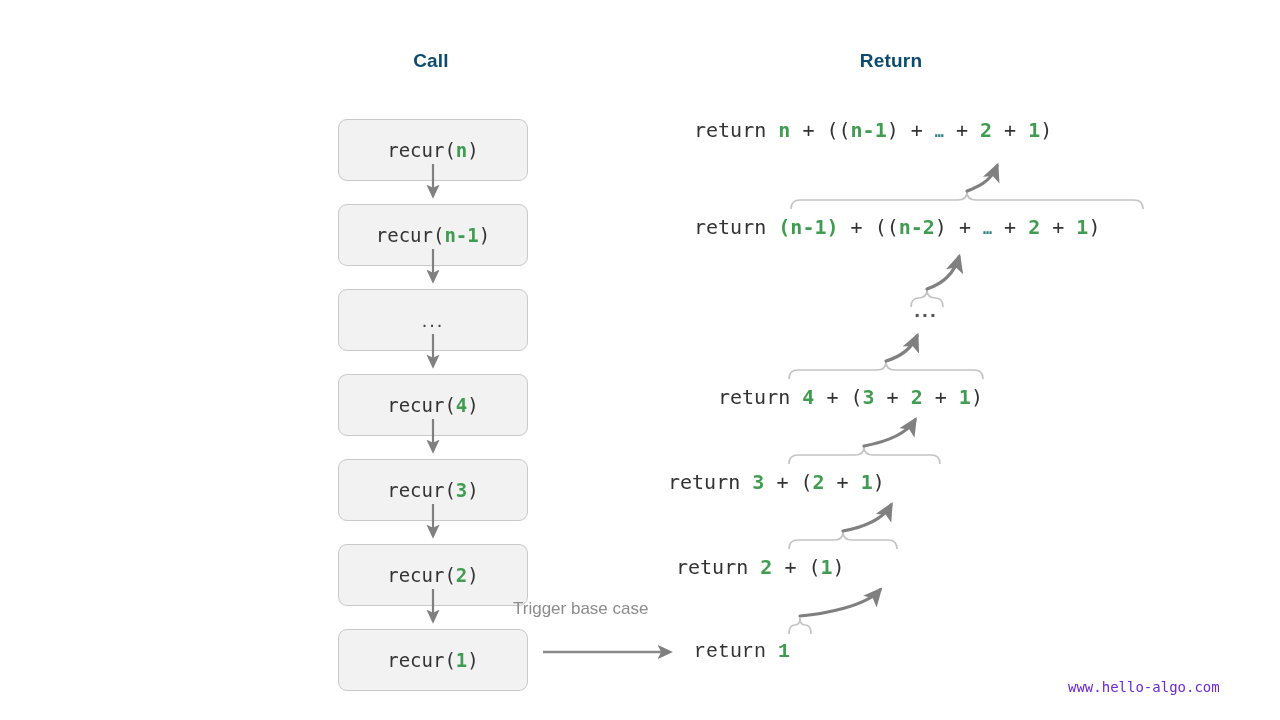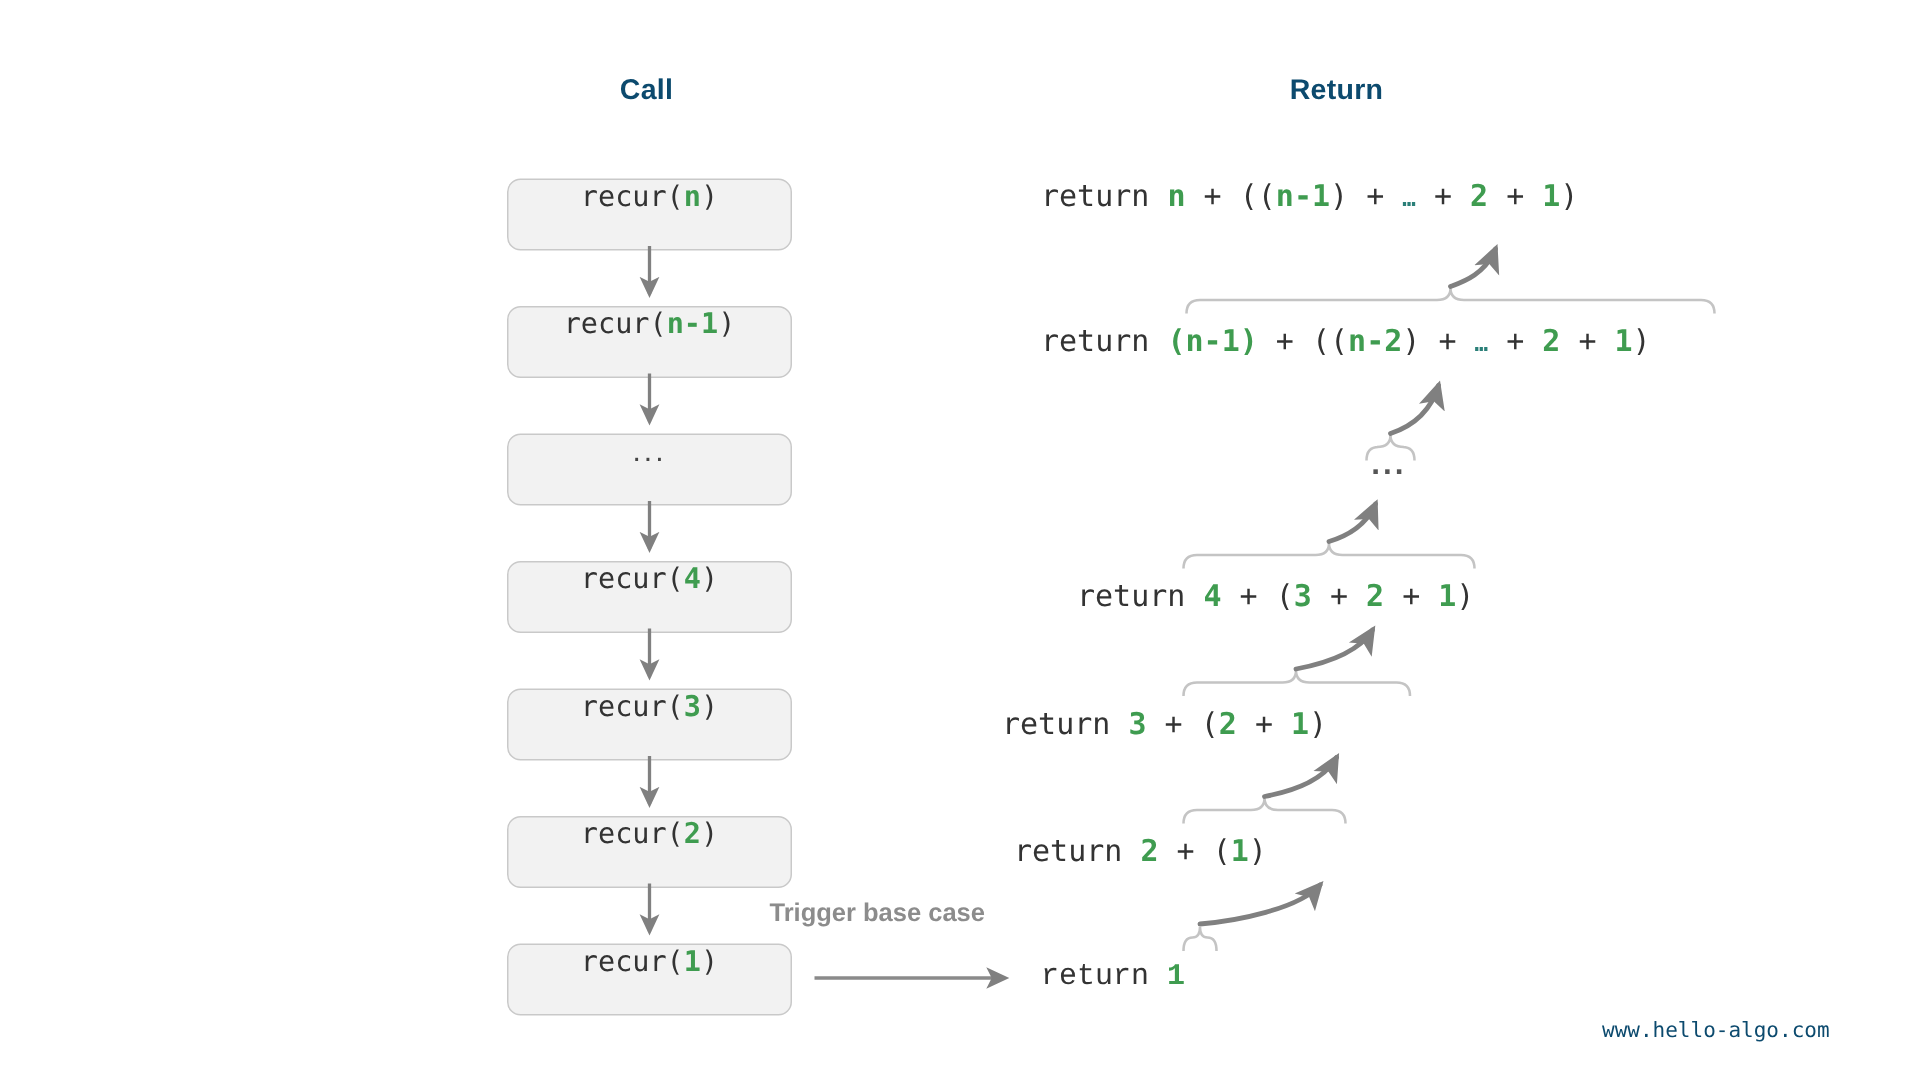--- a/index.html
+++ b/index.html
@@ -24,26 +24,26 @@
     color: #0c4a6e;
     letter-spacing: 0.2px;
     transform: translateX(-50%);
     white-space: nowrap;
   }
   
   .call-box {
     position: absolute;
     box-sizing: border-box;
     width: 190px;
-    height: 48px;
+    height: 62px;
     background: #f2f2f2;
     border: 1.4px solid #c9c9c9;
     border-radius: 9px;
     display: flex;
-    align-items: flex-start;
+    align-items: center;
     justify-content: center;
     font-family: "DejaVu Sans Mono", monospace;
     font-size: 19px;
     color: #333333;
     white-space: pre;
   }
   .call-box .arg { color: #3f9c50; font-weight: bold; }
   .call-box.dots {
     font-family: "Liberation Sans", sans-serif;
     font-size: 20px;
@@ -74,31 +74,31 @@
     font-size: 21px;
     font-weight: bold;
     color: #555;
     letter-spacing: 2px;
     transform: translateX(-50%);
   }
   
   .trigger-label {
     position: absolute;
     font-family: "Liberation Sans", sans-serif;
-    font-weight: bold;
+    font-weight: normal;
     font-size: 17px;
     color: #8c8c8c;
     white-space: nowrap;
   }
   
   .watermark {
     position: absolute;
     font-family: "DejaVu Sans Mono", monospace;
     font-size: 14px;
-    color: #0c4a6e;
+    color: #6d28d9;
     white-space: nowrap;
   }
   svg.overlay {
     position: absolute;
     left: 0; top: 0;
     width: 1280px;
     height: 720px;
     pointer-events: none;
   }
 </style>

